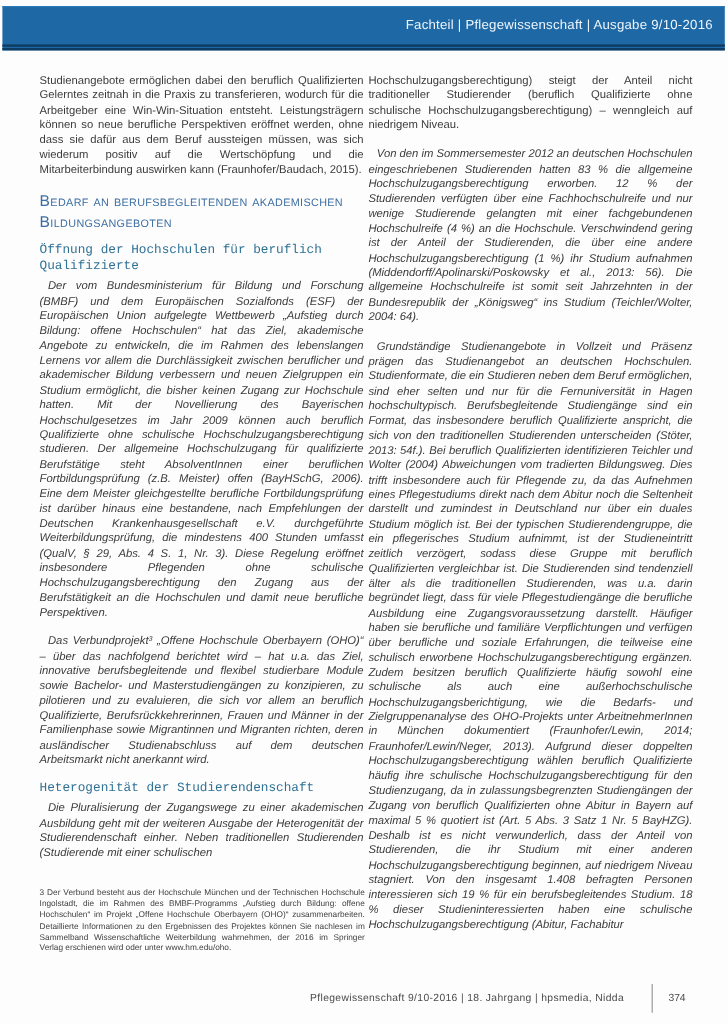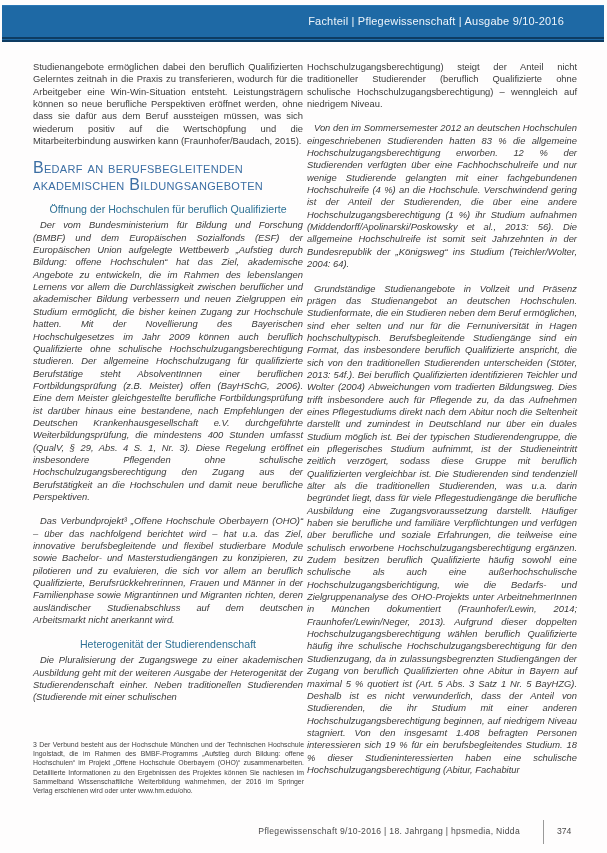--- a/index.html
+++ b/index.html
@@ -15,54 +15,55 @@
   
   .header-bar {
     position: absolute; top: 5px; left: 2px; right: 3px; height: 37px;
     background: #1e69a5;
     border-top: 1px solid #2a77b5;
     border-bottom: 5px double #0e3c62;
     text-align: right;
   }
   .header-bar .header-text {
     display: inline-block;
-    padding-right: 40px;
+    padding-right: 10px;
     line-height: 31px;
     font-size: 11px;
     color: #eef5fb;
     letter-spacing: 0.2px;
   }
 
   
   .col {
     position: absolute; top: 61px; width: 270px;
     font-size: 9.4px; line-height: 12.35px;
     text-align: justify;
     color: #3b3b3b;
   }
   .col-left  { left: 33px; }
   .col-right { left: 307px; }
   .col p { margin-bottom: 12px; }
   .col p.indent { text-indent: 7px; font-style: italic; }
 
   h2.section-heading {
-    font-size: 16px; line-height: 17px;
+    font-size: 13px; line-height: 17px;
     font-weight: normal;
     font-variant: small-caps;
     letter-spacing: 0.3px;
     color: #3b6ea3;
     margin: 4px 0 10px 0;
     text-align: left;
   }
   h3.sub-heading {
     font-size: 10.6px; line-height: 13px;
     font-weight: normal;
     color: #2e7195;
     margin: 0 0 3px 0;
-    text-align: center;
+    text-align: left;
+    font-family: Liberation Mono, monospace;
   }
 
   
   .footnote {
     position: absolute; top: 740px; left: 33px; width: 271px;
     font-size: 6.9px; line-height: 9.2px;
     text-align: justify;
     color: #3f3f3f;
   }
 

